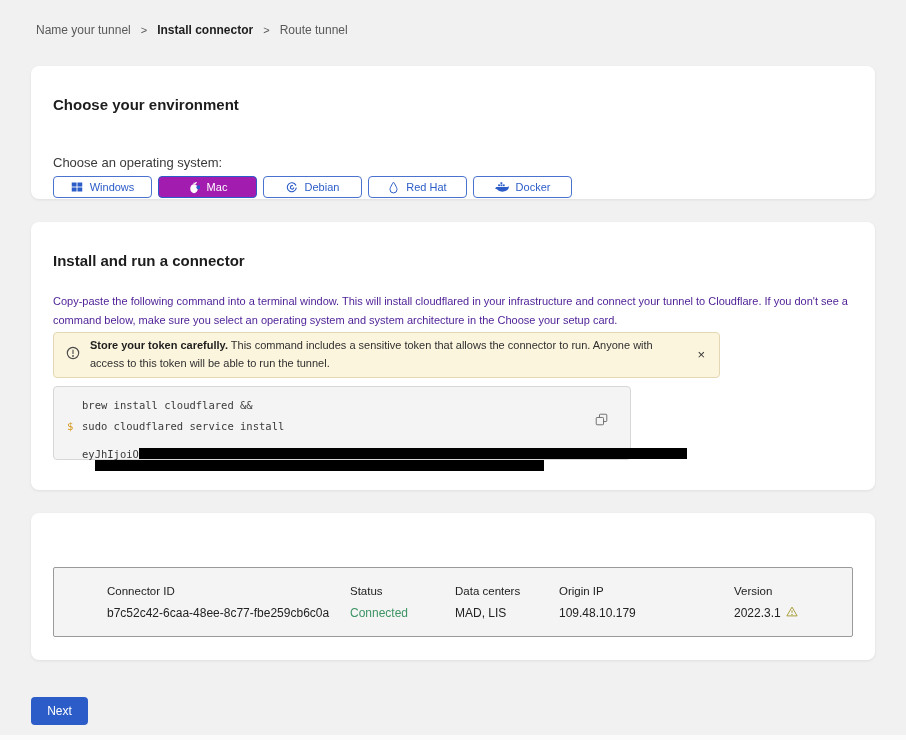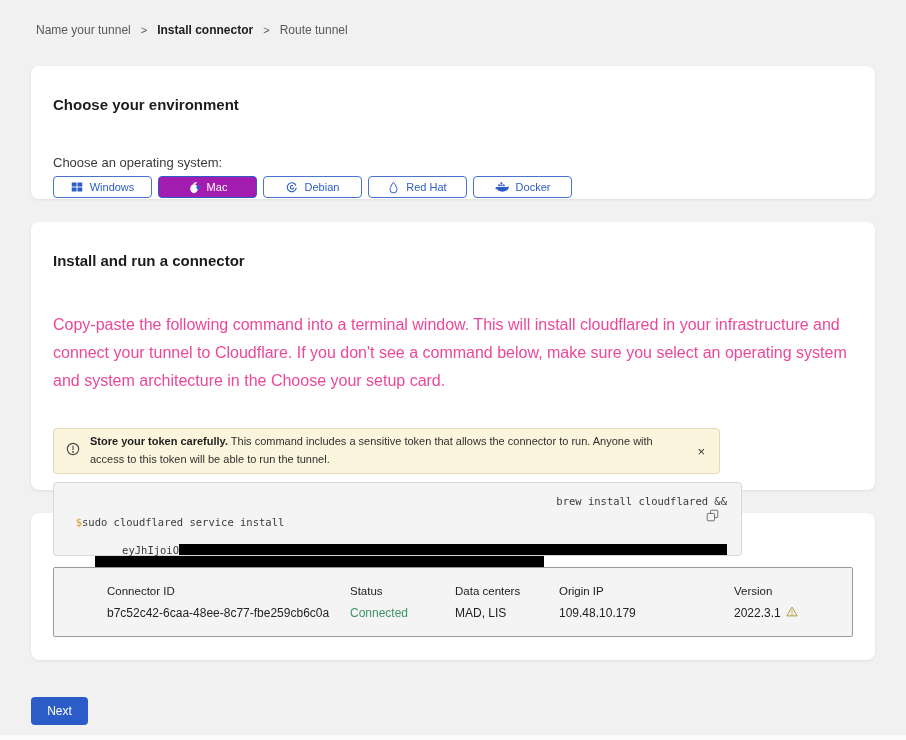--- a/index.html
+++ b/index.html
@@ -53,55 +53,54 @@
     font-family: "Liberation Sans", sans-serif;
     font-size: 11px;
     display: flex; align-items: center; justify-content: center; gap: 7px;
     cursor: pointer;
   }
   .os-btn.selected { background: #a21caf; color: #ffffff; border-color: #2b5cc8; }
   .os-btn svg { display: block; }
 
   
   .desc {
-    margin-top: 42px;
-    font-size: 16px;
-    color: #ec4899;
+    margin-top: 23px;
+    font-size: 11px;
+    color: #4c1d95;
     line-height: 1.75;
     max-width: 795px;
   }
   .warning-banner {
-    margin-top: 33px;
+    margin-top: 1px;
     width: 667px; height: 46px;
     background: #fcf5dd;
     border: 1px solid #e3d8b3;
     border-radius: 4px;
     display: flex; align-items: center;
     padding: 0 12px;
     gap: 10px;
   }
   .warning-text { font-size: 11px; color: #2f2f2f; line-height: 1.6; flex: 1; }
   .warning-text b { color: #1d1d1d; }
   .warning-close {
     background: none; border: none; font-size: 13px; color: #333;
     cursor: pointer; padding: 0 2px; line-height: 1;
     font-family: "Liberation Sans", sans-serif;
   }
   .code-block {
     position: relative;
     margin-top: 8px;
-    width: 689px; height: 74px;
+    width: 578px; height: 74px;
     background: #f4f4f4;
     border: 1px solid #d7d7d7;
     border-radius: 4px;
     font-family: "DejaVu Sans Mono", monospace;
     font-size: 10.5px;
     color: #3a3a3a;
     padding: 12px 14px 0 13px;
-    text-align: right;
   }
   .code-line1 { margin-left: 15px; }
   .code-line2 { margin-top: 9px; display: flex; }
   .code-prompt { color: #d79b22; width: 15px; flex: 0 0 15px; }
   .redact1 {
     display: inline-block; vertical-align: -1px;
     width: 548px; height: 11px; background: #000;
   }
   .redact2 {
     margin-left: 28px; width: 449px; height: 11px; background: #000;

